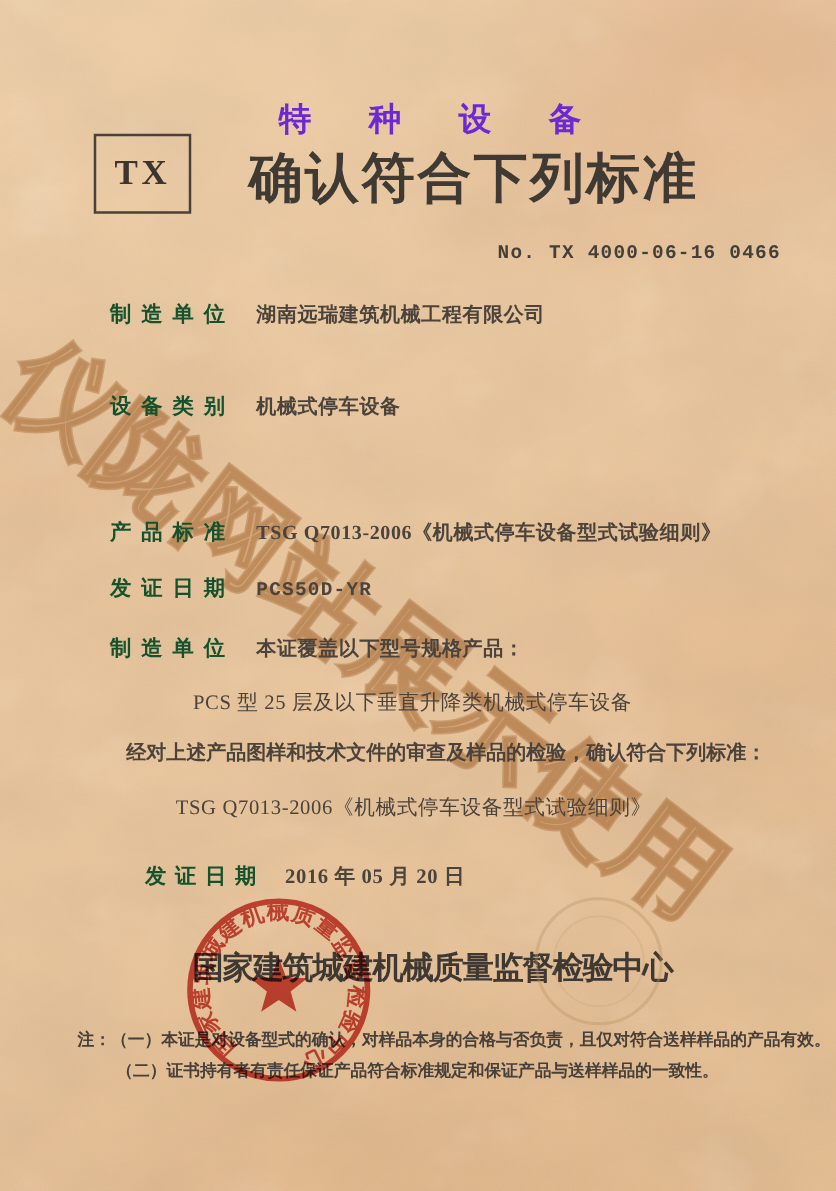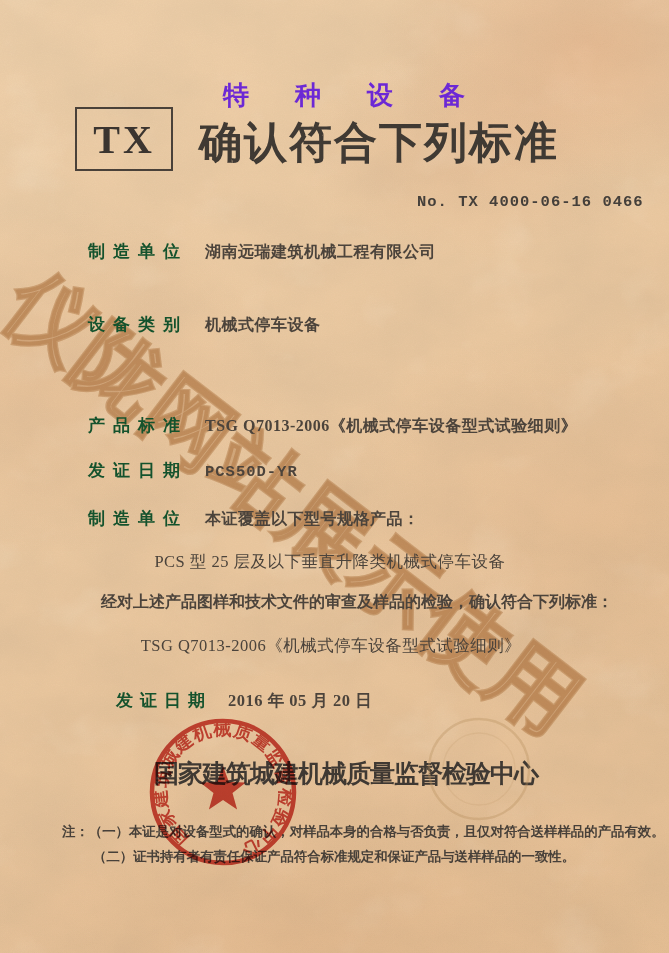--- a/index.html
+++ b/index.html
@@ -25,37 +25,37 @@
     position:absolute;left:52px;top:246px;
     transform:rotate(37.5deg);transform-origin:0 0;
     font-family:"Liberation Sans", sans-serif;
     font-size:86px;font-weight:bold;letter-spacing:1px;white-space:nowrap;
     color:rgba(164,100,45,.08);
     -webkit-text-stroke:2.5px rgba(164,100,45,.38);
     text-shadow:0 0 1px rgba(164,100,45,.25);
     pointer-events:none;
   }
   .badge{
-    position:absolute;left:75px;top:107px;width:98px;height:64px;
+    position:absolute;left:75px;top:107px;width:78px;height:64px;
     border:2px solid #4a423a;box-sizing:border-box;
     display:flex;align-items:center;justify-content:center;
-    font-size:40px;font-weight:bold;letter-spacing:3px;color:#3b3530;
+    font-size:28px;font-weight:bold;letter-spacing:3px;color:#3b3530;
   }
   .hdr-small{
     position:absolute;left:223px;top:78px;white-space:nowrap;
     font-size:26px;font-weight:bold;letter-spacing:46px;color:#6d28d9;
   }
   .title{
     position:absolute;left:199px;top:114px;white-space:nowrap;
     font-size:43px;font-weight:bold;letter-spacing:2px;color:#403a34;
   }
   .serial{
     position:absolute;left:398px;top:193px;white-space:nowrap;
     font-family:"Liberation Mono", monospace;
-    font-size:15.5px;font-weight:600;letter-spacing:1px;color:#45403b;margin-left:19px;
+    font-size:15.5px;font-weight:600;letter-spacing:1px;color:#45403b;
   }
   .row{position:absolute;left:88px;white-space:nowrap;}
   .lbl{
     display:inline-block;width:117px;
     font-size:17px;font-weight:bold;letter-spacing:8px;color:#14532d;
   }
   .val{font-size:16px;font-weight:600;letter-spacing:.5px;color:#4c443c;}
   .val.mono{font-family:"Liberation Mono", monospace;font-size:15.5px;letter-spacing:1px;}
   .line2{
     position:absolute;left:203px;white-space:nowrap;

